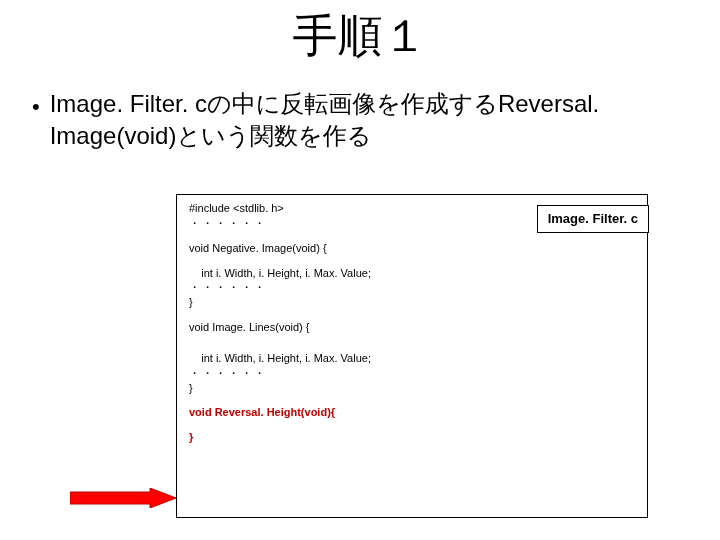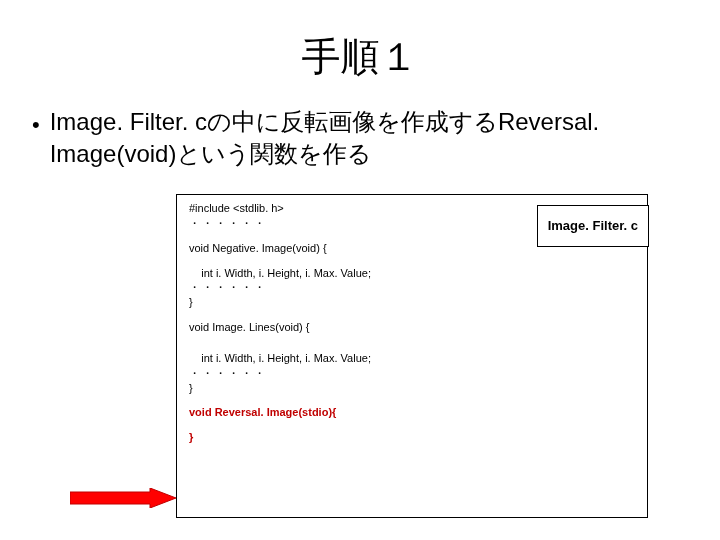--- a/index.html
+++ b/index.html
@@ -7,23 +7,23 @@
     width: 720px;
     height: 540px;
     background: #fff;
     font-family: "Meiryo", "Hiragino Kaku Gothic Pro", sans-serif;
     color: #000;
     position: relative;
     overflow: hidden;
   }
   .title {
     text-align: center;
-    font-size: 39px;
+    font-size: 45px;
     font-weight: 400;
-    margin-top: 30px;
+    margin-top: 6px;
     margin-bottom: 22px;
   }
   .bullet-block {
     display: flex;
     align-items: flex-start;
     margin-left: 32px;
     margin-right: 32px;
     font-size: 24px;
     line-height: 1.35;
   }
@@ -53,21 +53,21 @@
   .code-box .bold-red {
     color: #c00000;
     font-weight: bold;
   }
   .filename-box {
     position: absolute;
     right: -2px;
     top: 10px;
     border: 1px solid #000;
     background: #fff;
-    padding: 11px 10px;
+    padding: 4px 10px;
     font-size: 13px;
     font-weight: bold;
     color: #000;
   }
   .arrow-wrap {
     position: absolute;
     left: 70px;
     top: 488px;
     width: 106px;
     height: 20px;
@@ -100,21 +100,21 @@
   <div class="line small-dots">・・・・・・</div>
   <div class="line">}</div>
   <div class="spacer-lg"></div>
   <div class="line">void Image. Lines(void) {</div>
   <div class="spacer-lg"></div>
   <div class="spacer"></div>
   <div class="line">    int i. Width, i. Height, i. Max. Value;</div>
   <div class="line small-dots">・・・・・・</div>
   <div class="line">}</div>
   <div class="spacer-lg"></div>
-  <div class="line bold-red">void Reversal. Image(stdio){</div>
+  <div class="line bold-red">void Reversal. Height(void){</div>
   <div class="spacer-lg"></div>
   <div class="line bold-red">}</div>
 </div>
 
 <div class="arrow-wrap">
   <svg width="106" height="20" viewBox="0 0 106 20">
     <polygon points="0,4 80,4 80,0 106,10 80,20 80,16 0,16" fill="#ff0000" stroke="#c00000" stroke-width="1"></polygon>
   </svg>
 </div>
 

